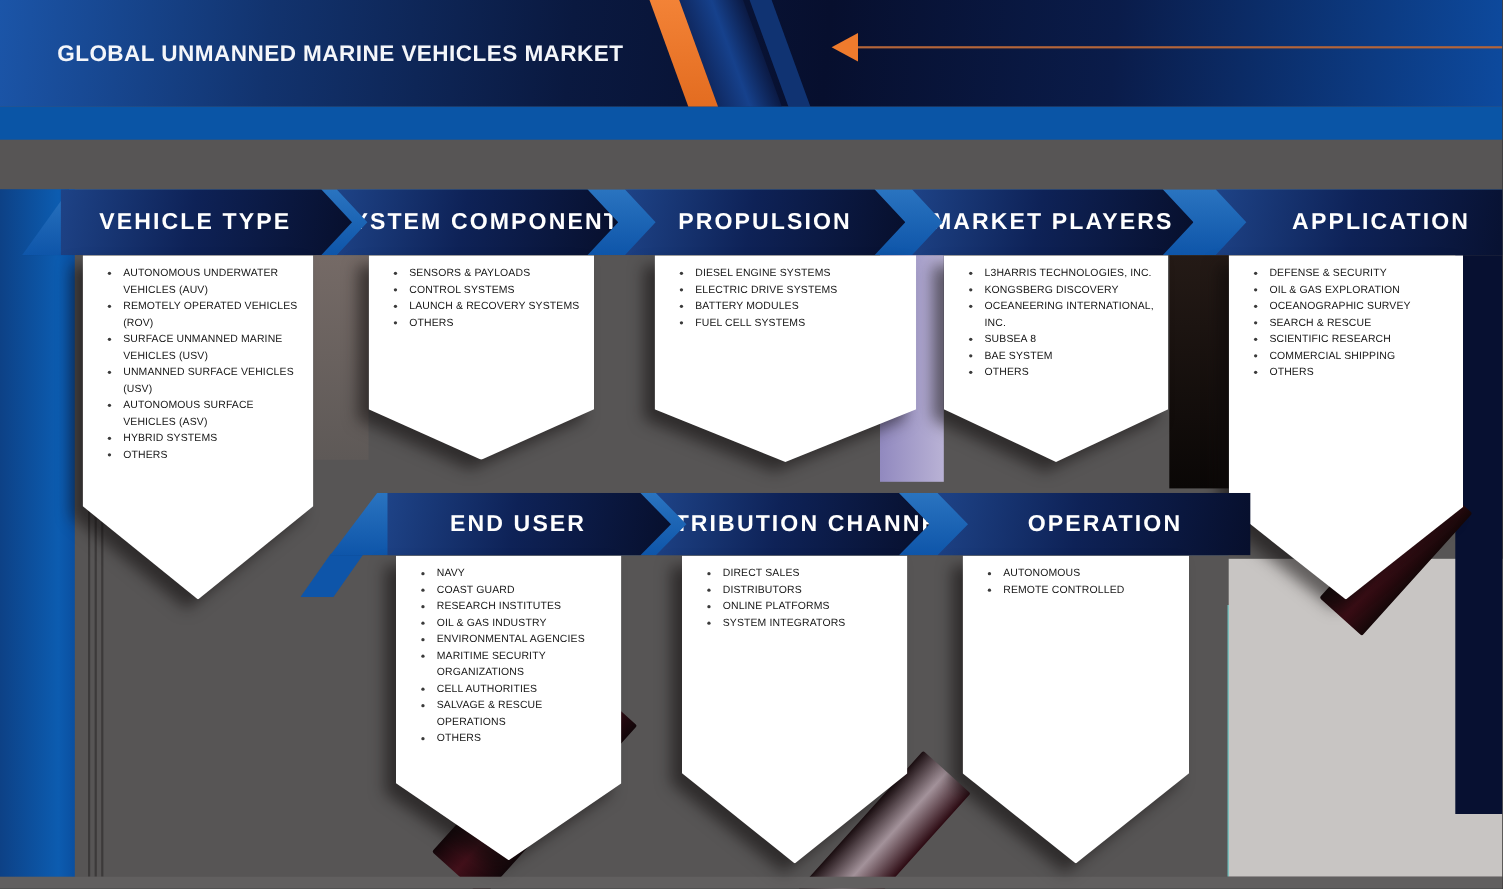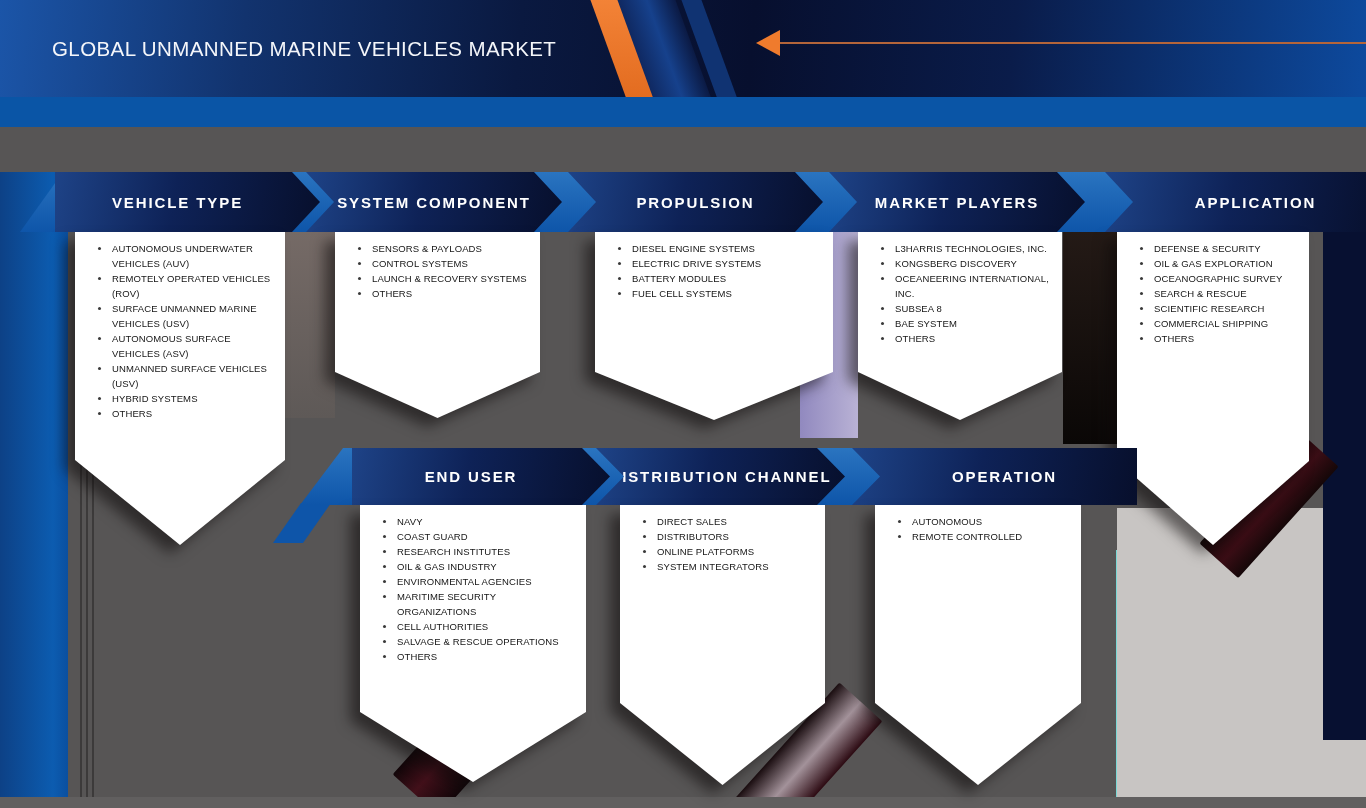--- a/index.html
+++ b/index.html
@@ -10,21 +10,21 @@
   }
   .abs{position:absolute;}
 
   
   .header{
     left:0;top:0;width:1366px;height:97px;overflow:hidden;
     background:linear-gradient(95deg,#1b55a8 0%,#12336e 18%,#0a1940 38%,#070f2e 55%,#0a1c4a 74%,#0d4a9e 100%);
   }
   .page-title{
     position:absolute;left:52px;top:0;height:97px;display:flex;align-items:center;
-    color:#f4f6fa;font-size:20.5px;font-weight:400;letter-spacing:.4px;white-space:nowrap;
+    color:#f4f6fa;font-size:20.5px;font-weight:700;letter-spacing:.4px;white-space:nowrap;
   }
   .stripe{position:absolute;top:-15px;height:130px;transform:skewX(20deg);transform-origin:top left;}
   .stripe-navy-wide{left:598px;width:72px;background:linear-gradient(90deg,#0c1d4d,#16418c 60%,#0b1a44);}
   .stripe-orange{left:585px;width:27px;background:linear-gradient(180deg,#f5863a,#e0681c);}
   .stripe-blue-thin{left:676px;width:20px;background:#123a7e;opacity:.85;}
   .pointer-line{left:778px;top:42px;width:588px;height:2px;background:#b4653a;}
   .pointer-head{
     left:756px;top:30px;width:0;height:0;
     border-top:13px solid transparent;border-bottom:13px solid transparent;
     border-right:24px solid #ef7b2d;
@@ -56,21 +56,21 @@
   
   .ribbon{background:linear-gradient(180deg,#2a74c0,#0e55a9);
     clip-path:polygon(43px 0,100% 0,100% 100%,0 100%);
     filter:drop-shadow(0 5px 5px rgba(0,0,0,.35));}
   .ribbon1{left:20px;top:172px;width:1346px;height:60px;}
   .ribbon2{left:300px;top:448px;width:817px;height:57px;}
 
   
   .arrow{
     display:flex;align-items:center;justify-content:center;
-    color:#fff;font-weight:700;font-size:15px;letter-spacing:1.9px;white-space:nowrap;
+    color:#fff;font-weight:700;font-size:21px;letter-spacing:1.9px;white-space:nowrap;
     background:linear-gradient(100deg,#1e4387 0%,#0e2257 45%,#070f2c 100%);
   }
   .arrow.row1{top:172px;height:60px;}
   .arrow.row2{top:448px;height:57px;}
   .arrow-first{clip-path:polygon(0 0,calc(100% - 28px) 0,100% 50%,calc(100% - 28px) 100%,0 100%);padding-right:20px;}
   .arrow-mid{clip-path:polygon(0 0,calc(100% - 28px) 0,100% 50%,calc(100% - 28px) 100%,0 100%,28px 50%);}
   .arrow-last{clip-path:polygon(0 0,100% 0,100% 100%,0 100%,28px 50%);padding-left:20px;}
 
   
   .pennant{
@@ -130,22 +130,22 @@
   <div class="abs arrow row1 arrow-last" style="left:1105px;width:261px">
       <span>APPLICATION</span>
     </div>
 
   <div class="abs pennant-wrap" style="left:75px;top:232px">
     <div class="pennant" style="--tip:85px;width:210px;height:313px">
       <ul>
         <li>AUTONOMOUS UNDERWATER VEHICLES (AUV)</li>
         <li>REMOTELY OPERATED VEHICLES (ROV)</li>
         <li>SURFACE UNMANNED MARINE VEHICLES (USV)</li>
+        <li>UNMANNED SURFACE VEHICLES (USV)</li>
         <li>AUTONOMOUS SURFACE VEHICLES (ASV)</li>
-        <li>UNMANNED SURFACE VEHICLES (USV)</li>
         <li>HYBRID SYSTEMS</li>
         <li>OTHERS</li>
       </ul>
     </div>
   </div>
 
   <div class="abs pennant-wrap" style="left:335px;top:232px">
     <div class="pennant" style="--tip:46px;width:205px;height:186px">
       <ul>
         <li>SENSORS &amp; PAYLOADS</li>
@@ -174,21 +174,21 @@
         <li>KONGSBERG DISCOVERY</li>
         <li>OCEANEERING INTERNATIONAL, INC.</li>
         <li>SUBSEA 8</li>
         <li>BAE SYSTEM</li>
         <li>OTHERS</li>
       </ul>
     </div>
   </div>
 
   <div class="abs pennant-wrap" style="left:1117px;top:232px">
-    <div class="pennant" style="--tip:84px;width:192px;height:313px">
+    <div class="pennant" style="--tip:84px;width:213px;height:313px">
       <ul>
         <li>DEFENSE &amp; SECURITY</li>
         <li>OIL &amp; GAS EXPLORATION</li>
         <li>OCEANOGRAPHIC SURVEY</li>
         <li>SEARCH &amp; RESCUE</li>
         <li>SCIENTIFIC RESEARCH</li>
         <li>COMMERCIAL SHIPPING</li>
         <li>OTHERS</li>
       </ul>
     </div>
@@ -200,21 +200,21 @@
       <span>END USER</span>
     </div>
   <div class="abs arrow row2 arrow-mid" style="left:596px;width:249px">
       <span>DISTRIBUTION CHANNEL</span>
     </div>
   <div class="abs arrow row2 arrow-last" style="left:852px;width:265px">
       <span>OPERATION</span>
     </div>
 
   <div class="abs pennant-wrap" style="left:360px;top:505px">
-    <div class="pennant" style="--tip:70px;width:226px;height:277px">
+    <div class="pennant" style="--tip:70px;width:205px;height:277px">
       <ul>
         <li>NAVY</li>
         <li>COAST GUARD</li>
         <li>RESEARCH INSTITUTES</li>
         <li>OIL &amp; GAS INDUSTRY</li>
         <li>ENVIRONMENTAL AGENCIES</li>
         <li>MARITIME SECURITY ORGANIZATIONS</li>
         <li>CELL AUTHORITIES</li>
         <li>SALVAGE &amp; RESCUE OPERATIONS</li>
         <li>OTHERS</li>

